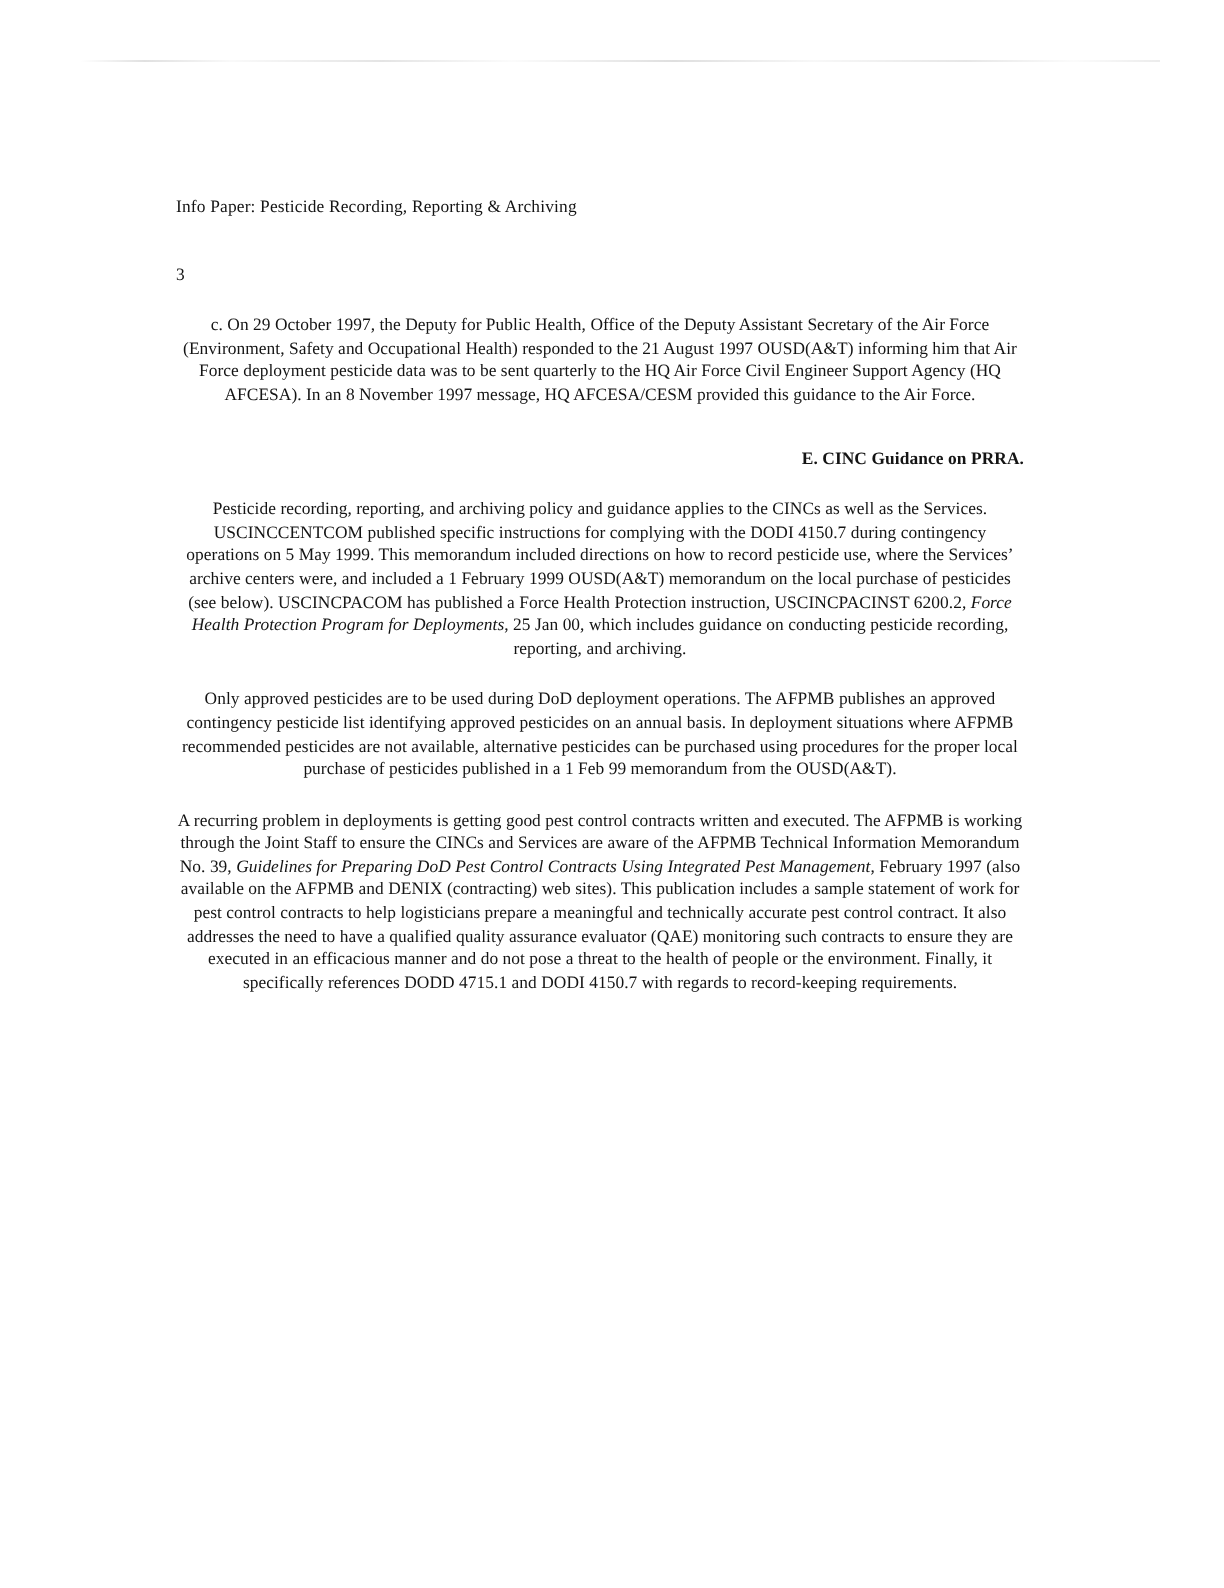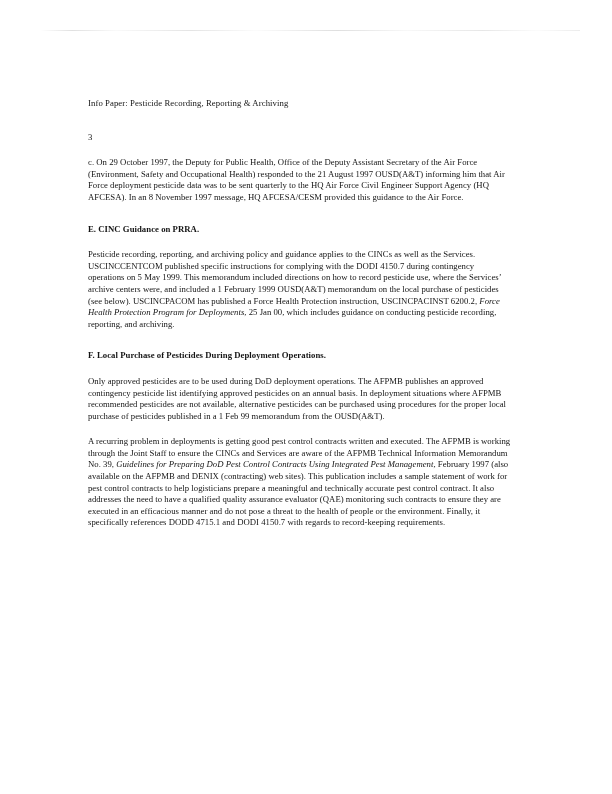--- a/index.html
+++ b/index.html
@@ -57,29 +57,30 @@
   }
   .page-number {
     font-size: 8.7px;
     line-height: 11.6px;
     margin: 22px 0 0 0;
   }
   p.body-par {
     font-size: 8.7px;
     line-height: 11.6px;
     margin: 14px 0 0 0;
-    text-align: left;
+    text-align: center;
     letter-spacing: 0.003em;
   }
   h2.section-head {
     font-size: 8.7px;
     line-height: 11.6px;
     font-weight: bold;
     margin: 20px 0 0 0;
     letter-spacing: 0.005em;
+    text-align: right;
   }
   .ital {
     font-style: italic;
   }
 </style>
 </head>
 <body>
 
 <div class="page">
 
@@ -90,21 +91,20 @@
     <div class="running-head">Info Paper: Pesticide Recording, Reporting &amp; Archiving</div>
 
     <div class="page-number">3</div>
 
     <p class="body-par">c. On 29 October 1997, the Deputy for Public Health, Office of the Deputy Assistant Secretary of the Air Force (Environment, Safety and Occupational Health) responded to the 21 August 1997 OUSD(A&amp;T) informing him that Air Force deployment pesticide data was to be sent quarterly to the HQ Air Force Civil Engineer Support Agency (HQ AFCESA). In an 8 November 1997 message, HQ AFCESA/CESM provided this guidance to the Air Force.</p>
 
     <h2 class="section-head">E. CINC Guidance on PRRA.</h2>
 
     <p class="body-par"><span>Pesticide recording, reporting, and archiving policy and guidance applies to the CINCs as well as the Services. USCINCCENTCOM published specific instructions for complying with the DODI 4150.7 during contingency operations on 5 May 1999. This memorandum included directions on how to record pesticide use, where the Services’ archive centers were, and included a 1 February 1999 OUSD(A&amp;T) memorandum on the local purchase of pesticides (see below). USCINCPACOM has published a Force Health Protection instruction, USCINCPACINST 6200.2, </span><span class="ital">Force Health Protection Program for Deployments</span><span>, 25 Jan 00, which includes guidance on conducting pesticide recording, reporting, and archiving.</span></p>
 
-    <h2 class="section-head">F. Local Purchase of Pesticides During Deployment Operations.</h2>
 
     <p class="body-par">Only approved pesticides are to be used during DoD deployment operations. The AFPMB publishes an approved contingency pesticide list identifying approved pesticides on an annual basis. In deployment situations where AFPMB recommended pesticides are not available, alternative pesticides can be purchased using procedures for the proper local purchase of pesticides published in a 1 Feb 99 memorandum from the OUSD(A&amp;T).</p>
 
 
     <p class="body-par"><span>A recurring problem in deployments is getting good pest control contracts written and executed. The AFPMB is working through the Joint Staff to ensure the CINCs and Services are aware of the AFPMB Technical Information Memorandum No. 39, </span><span class="ital">Guidelines for Preparing DoD Pest Control Contracts Using Integrated Pest Management</span><span>, February 1997 (also available on the AFPMB and DENIX (contracting) web sites). This publication includes a sample statement of work for pest control contracts to help logisticians prepare a meaningful and technically accurate pest control contract. It also addresses the need to have a qualified quality assurance evaluator (QAE) monitoring such contracts to ensure they are executed in an efficacious manner and do not pose a threat to the health of people or the environment. Finally, it specifically references DODD 4715.1 and DODI 4150.7 with regards to record-keeping requirements.</span></p>
 
   </div>
 </div>
 
 </body></html>

